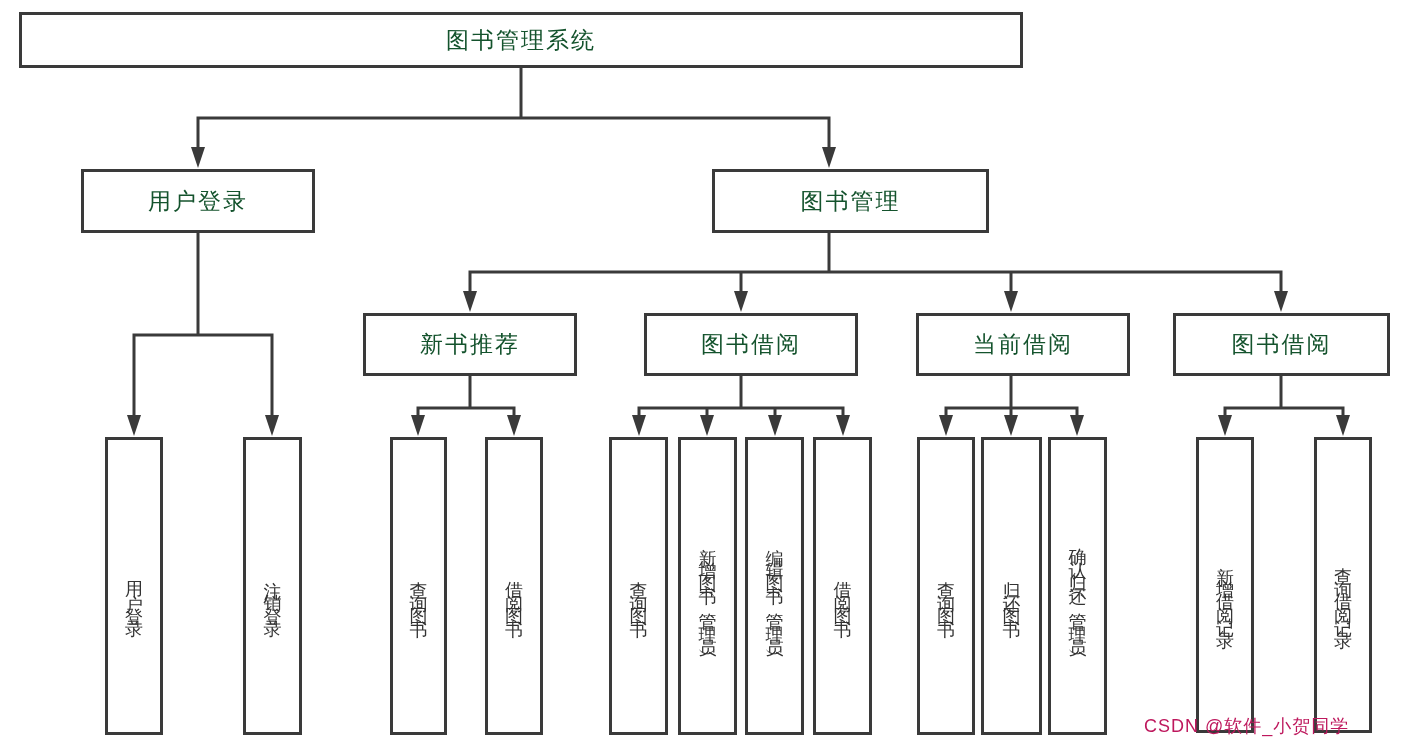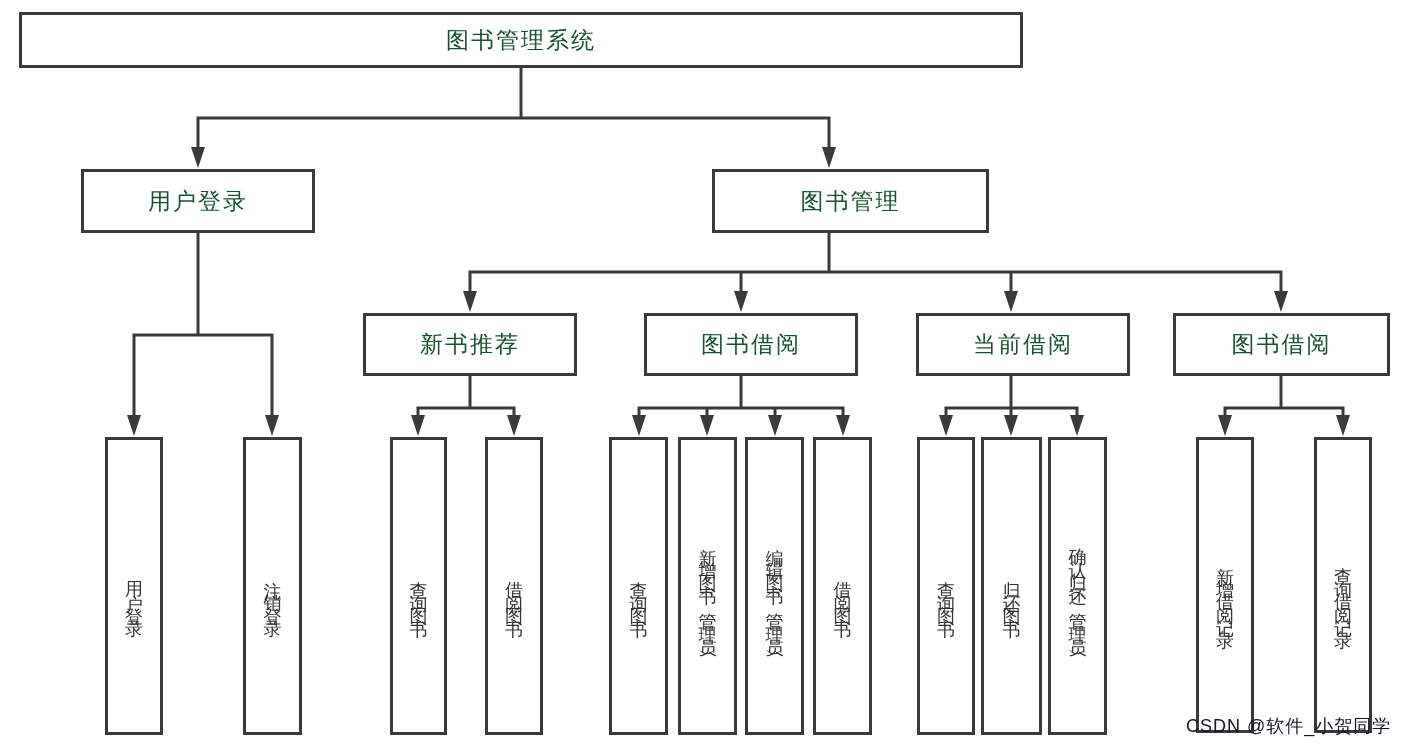--- a/index.html
+++ b/index.html
@@ -31,23 +31,23 @@
     writing-mode:vertical-rl;
     text-orientation:mixed;
     font-size:18px;
     letter-spacing:13px;
     color:#333333;
     line-height:1;
     padding-top:13px; 
   }
   #watermark{
     position:absolute;
-    left:1186px;top:714px;
+    left:1144px;top:714px;
     font-size:18px;
-    color:#0f172a;
+    color:#be185d;
     letter-spacing:1px;
     white-space:nowrap;
     z-index:3;
   }
 </style>
 </head>
 <body>
 
 <div id="canvas">
 

